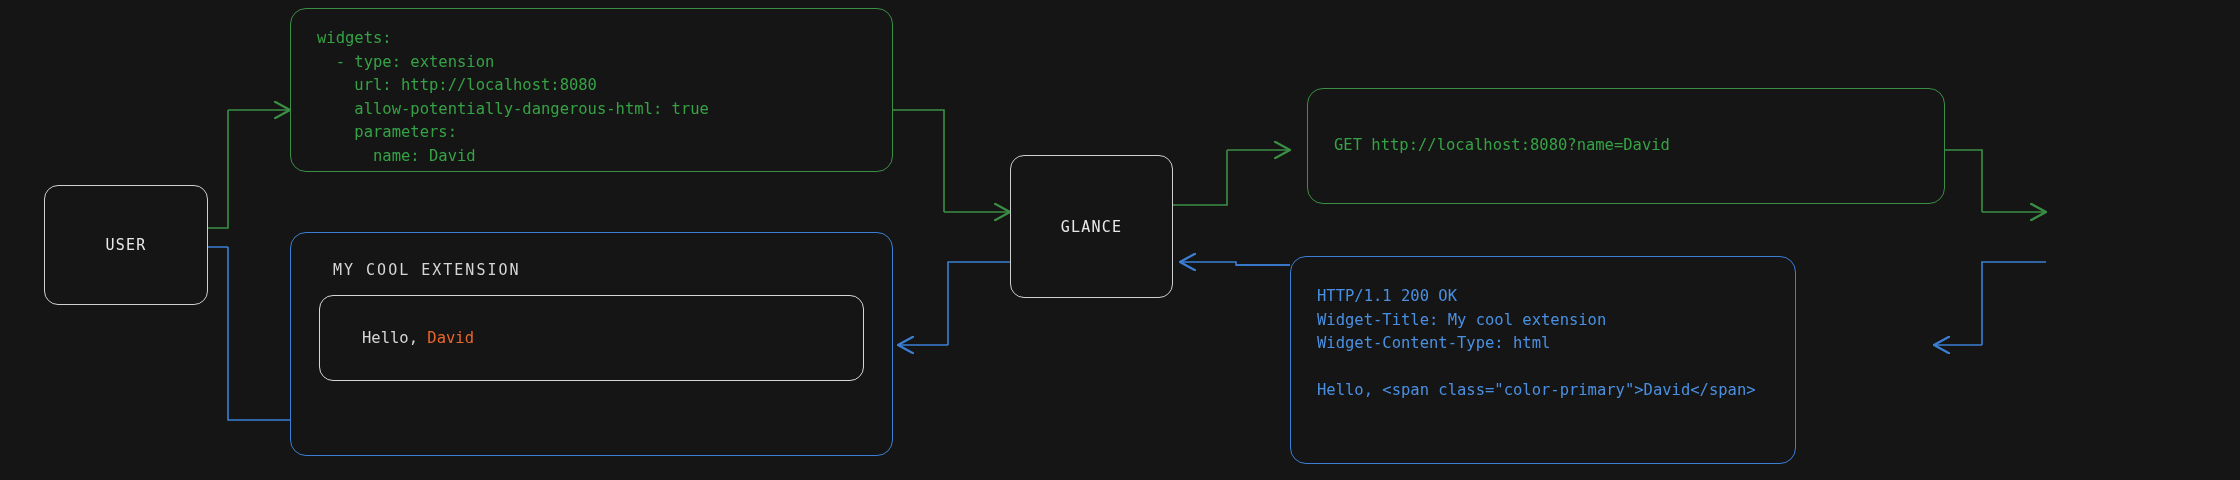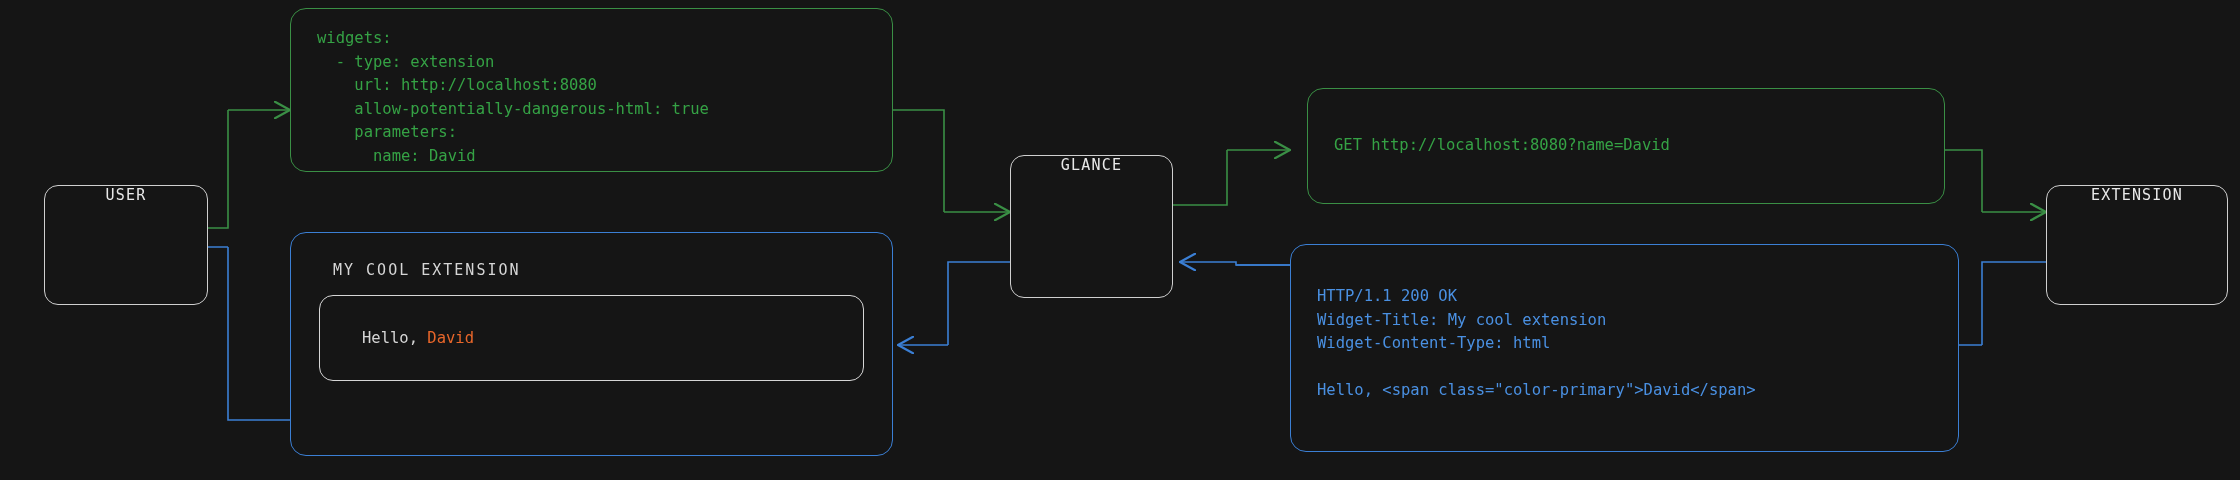--- a/index.html
+++ b/index.html
@@ -27,21 +27,21 @@
     height: 480px;
     pointer-events: none;
   }
   .node {
     position: absolute;
     box-sizing: border-box;
     border: 1.6px solid #cfcfcf;
     border-radius: 14px;
     background: #151515;
     display: flex;
-    align-items: flex-start;
+    align-items: center;
     justify-content: center;
     color: #e8e8e8;
     font-size: 15px;
     letter-spacing: 1.2px;
   }
   .codebox {
     position: absolute;
     box-sizing: border-box;
     border-radius: 16px;
     background: #151515;
@@ -150,38 +150,35 @@
   </svg>
 
   <div class="node" style="left:12px; top:185px; width:164px; height:120px;margin-left:32px;">
     <span>USER</span>
   </div>
 
   <div class="node" style="left:1010px; top:155px; width:163px; height:143px;">
     <span>GLANCE</span>
   </div>
 
-  <div class="node" style="left:2046px; top:185px; width:182px; height:120px;">
-    <span>EXTENSION</span>
-  </div>
 
   <div class="codebox green" style="left:290px; top:8px; width:603px; height:164px;">
     <pre class="code green">widgets:
   - type: extension
     url: http://localhost:8080
     allow-potentially-dangerous-html: true
     parameters:
       name: David</pre>
   </div>
 
   <div class="codebox green" style="left:1290px; top:88px; width:638px; height:116px; display:flex; align-items:center;margin-left:17px;">
     <pre class="code green">GET http://localhost:8080?name=David</pre>
   </div>
 
-  <div class="codebox blue" style="left:1290px; top:244px; width:669px; height:208px; padding-top:40px;">
+  <div class="codebox blue" style="left:1290px; top:256px; width:506px; height:208px; padding-top:28px;">
     <pre class="code blue">HTTP/1.1 200 OK
 Widget-Title: My cool extension
 Widget-Content-Type: html
 
 Hello, &lt;span class="color-primary"&gt;David&lt;/span&gt;</pre>
   </div>
 
   <div class="render-card" style="left:290px; top:232px; width:603px; height:224px;">
     <div class="render-title">MY COOL EXTENSION</div>
     <div class="render-inner">

